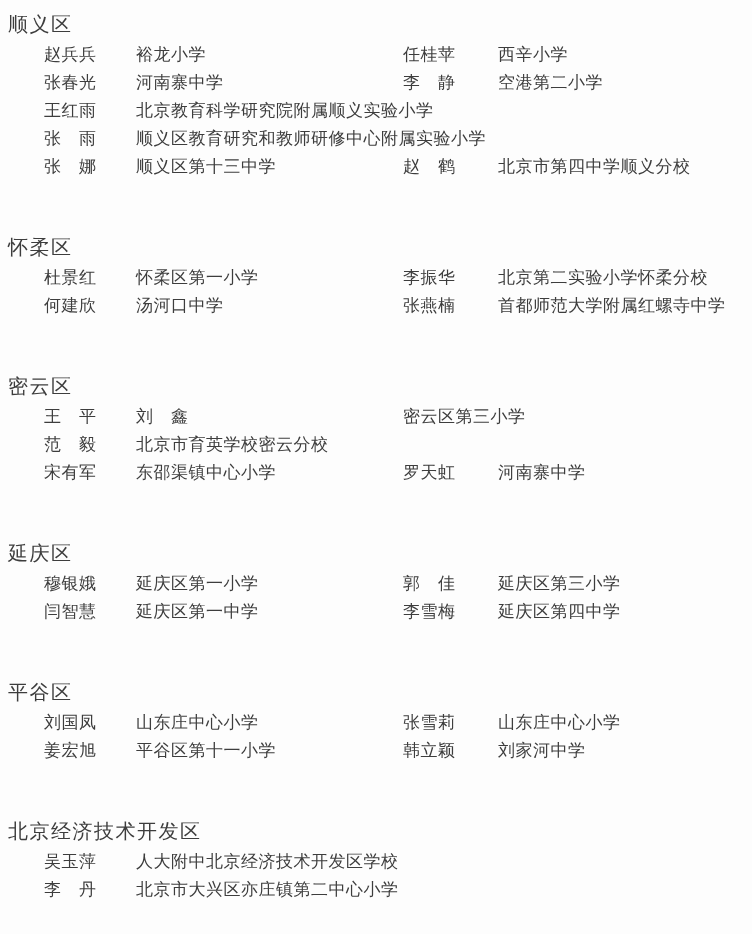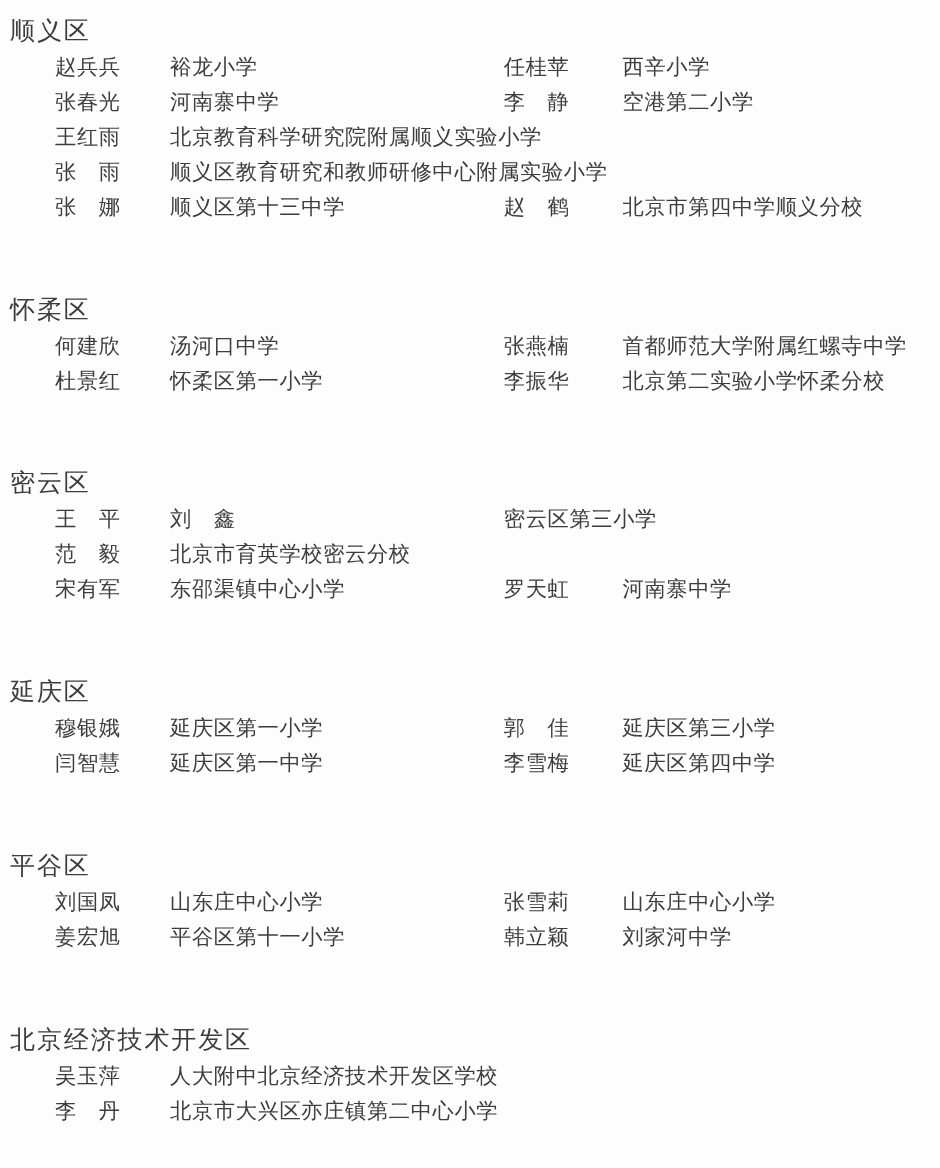--- a/index.html
+++ b/index.html
@@ -90,31 +90,31 @@
     <span class="cell name">赵　鹤</span>
     <span class="cell school">北京市第四中学顺义分校</span>
   </div>
 </div>
   </section>
 
   <section class="district-section">
     <h2 class="district-title">怀柔区</h2>
     <div class="section-rows">
   <div class="entry-row">
+    <span class="cell name">杜景红</span>
+    <span class="cell school">怀柔区第一小学</span>
+    <span class="cell name">李振华</span>
+    <span class="cell school">北京第二实验小学怀柔分校</span>
+  </div>
+
+  <div class="entry-row">
     <span class="cell name">何建欣</span>
     <span class="cell school">汤河口中学</span>
     <span class="cell name">张燕楠</span>
     <span class="cell school">首都师范大学附属红螺寺中学</span>
-  </div>
-
-  <div class="entry-row">
-    <span class="cell name">杜景红</span>
-    <span class="cell school">怀柔区第一小学</span>
-    <span class="cell name">李振华</span>
-    <span class="cell school">北京第二实验小学怀柔分校</span>
   </div>
 </div>
   </section>
 
   <section class="district-section">
     <h2 class="district-title">密云区</h2>
     <div class="section-rows">
   <div class="entry-row">
     <span class="cell name">王　平</span>
     <span class="cell name">刘　鑫</span>

